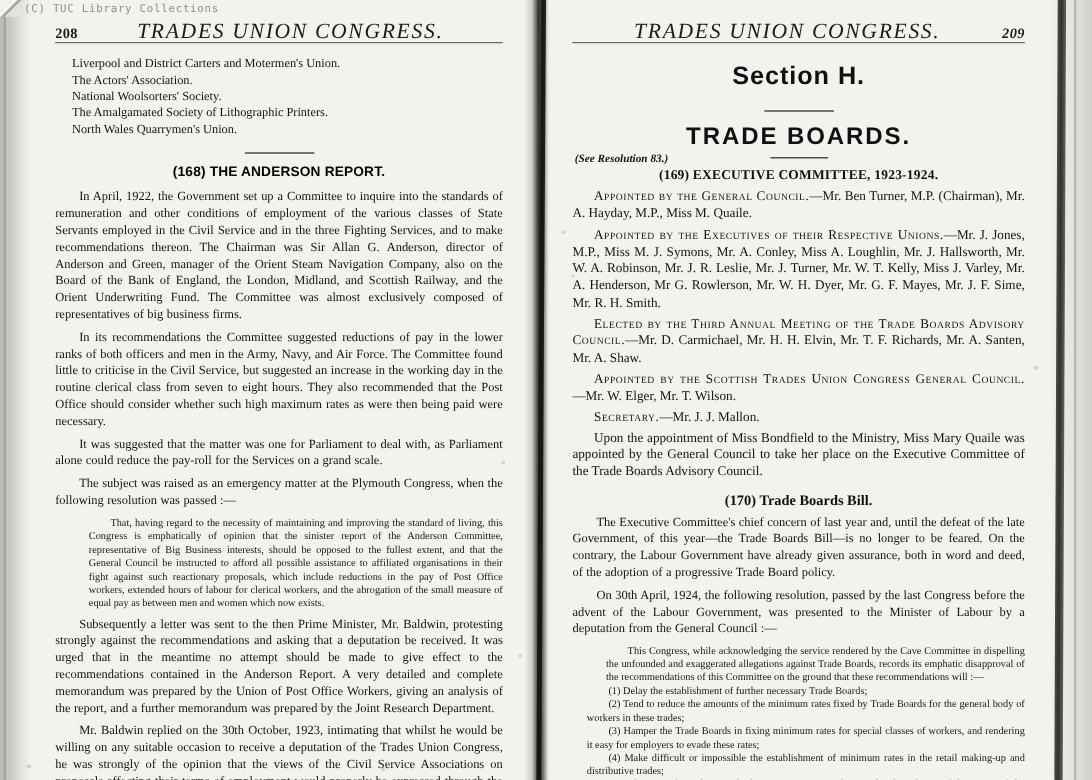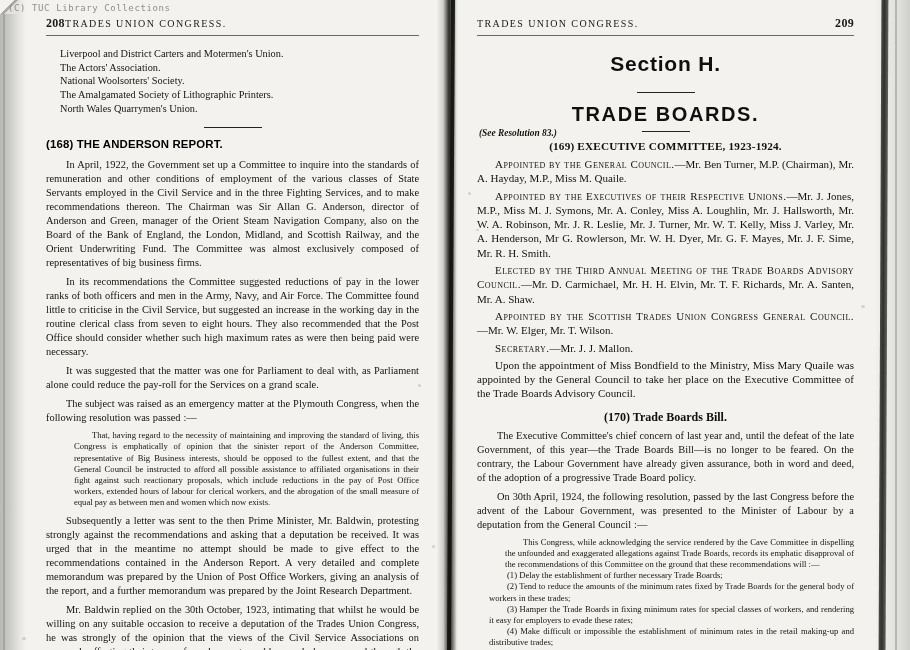--- a/index.html
+++ b/index.html
@@ -46,64 +46,64 @@
     position:absolute;left:895px;top:0;width:2px;height:650px;
     background:#9a9a96;opacity:.6;
   }
   .corner-fold{
     position:absolute;left:0;top:0;width:18px;height:14px;
     background:linear-gradient(135deg,#f3f2ef 0 45%,#a9a9a5 46% 56%,#e3e2df 57% 100%);
   }
   .speck{position:absolute;background:#b4b4b0;border-radius:50%;opacity:.55;}
   
   .watermark{
-    position:absolute;left:8px;top:3px;
+    position:absolute;left:20px;top:3px;
     font-family:"DejaVu Sans Mono", monospace;
     font-size:9px;letter-spacing:.6px;color:#8e8e8a;
     white-space:nowrap;
   }
   
   .col{position:absolute;top:0;}
   .col-left{left:26px;width:411px;}
   .col-right{left:459px;width:421px;}
   .inner-left{padding:16px 18px 0 20px;}
   .inner-right{padding:16px 26px 0 18px;}
 
   
   .runhead{
     display:flex;align-items:baseline;
     font-size:12.5px;letter-spacing:.8px;
     color:#1a1a17;
     height:16px;
   }
   .runhead .folio{font-weight:bold;font-size:12px;letter-spacing:.3px;}
   .runhead .rh-title{
-    flex:1;text-align:left;letter-spacing:1.4px;font-size:10px;
-  }
-  .runhead.right .folio{order:2;text-align:center;}
+    flex:1;text-align:center;letter-spacing:1.4px;font-size:18px;font-style:italic;
+  }
+  .runhead.right .folio{order:2;text-align:center;font-style:italic;}
   .runhead.right .rh-title{order:1;}
   .rule{
     border:0;border-top:1px solid #3a3a36;
     margin:3px 0 11px 0;height:0;opacity:.75;
   }
   .rule-right{margin:3px 0 16px 0;}
 
   
   .lst{
     font-size:10.3px;line-height:1.33;color:#15150f;
     margin:0 0 0 14px;
   }
   .lst div{white-space:nowrap;}
   .shortrule{
     width:58px;height:0;border-top:1.6px solid #232320;
     margin:12px auto 10px auto;
   }
   .shortrule.thin{width:48px;border-top-width:1.4px;margin:5px auto 6px auto;}
   h2.secnum{
-    font-size:11.4px;font-weight:bold;text-align:left;
+    font-size:11.4px;font-weight:bold;text-align:center;
     margin:0 0 8px 0;letter-spacing:.15px;
     font-family:"Liberation Sans", sans-serif;
   }
   p.para{
     font-size:10.4px;line-height:1.345;text-align:justify;
     margin:0 0 5px 0;text-indent:20px;color:#14140e;
     word-spacing:.3px;
   }
   .quote{
     font-size:8.6px;line-height:1.30;text-align:justify;

